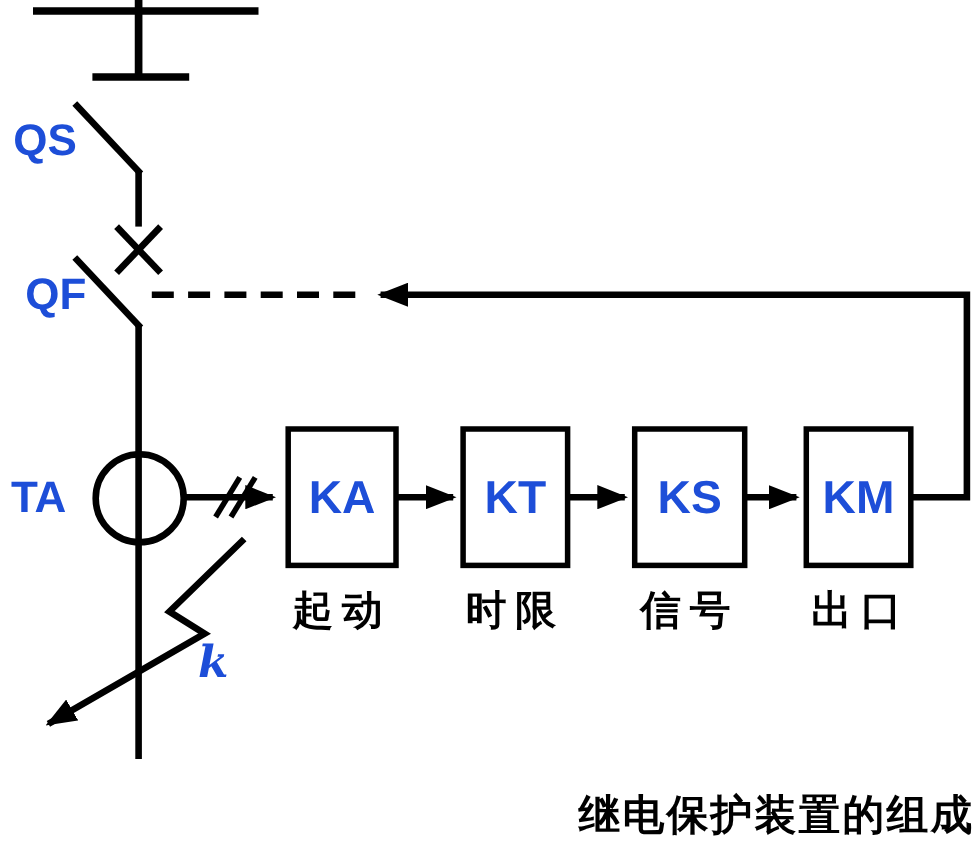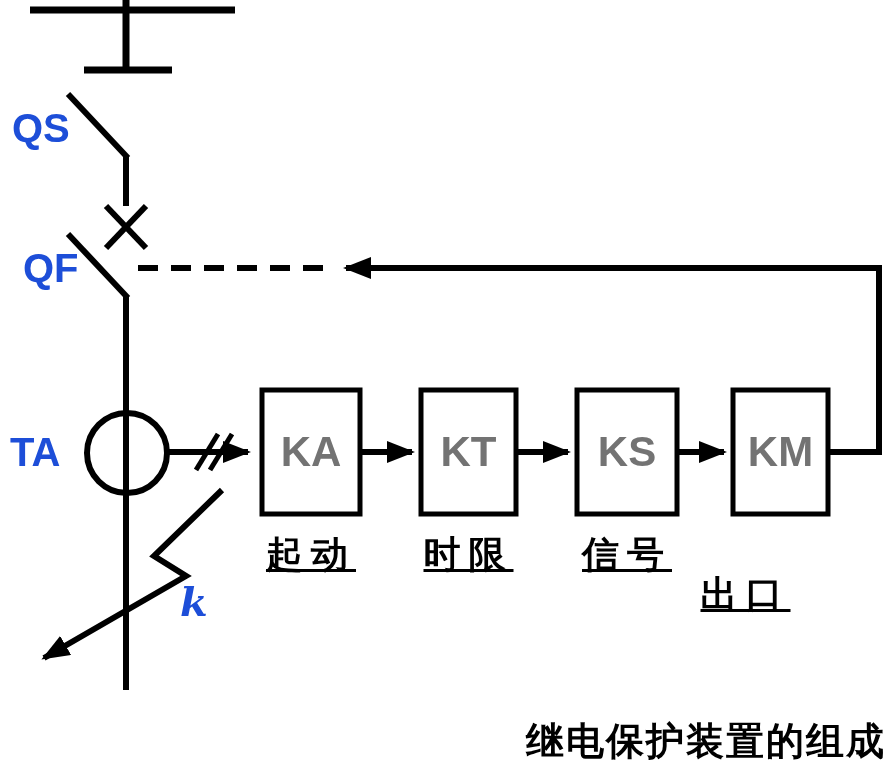--- a/index.html
+++ b/index.html
@@ -16,29 +16,28 @@
     position:absolute;
     font-weight:bold;
     color:#1d4ed8;
     white-space:nowrap;
     line-height:1;
   }
   .device-label{font-size:40px;}
   .block-label{
     position:absolute;
     display:flex;align-items:center;justify-content:center;
-    font-weight:bold;font-size:42px;color:#737373;
+    font-weight:bold;font-size:42px;color:#1d4ed8;
   }
   .block-caption{
     position:absolute;
     text-align:center;
     font-weight:bold;font-size:37px;color:#000;
     letter-spacing:8px;
     line-height:1;
-    text-decoration:underline;
   }
   .fault-label{
     font-family:"DejaVu Serif", serif;
     font-style:italic;
     font-weight:bold;
     font-size:40px;
   }
   .title{
     position:absolute;
     left:0;top:716px;width:100%;
@@ -125,17 +124,17 @@
   <div class="lbl fault-label" style="left:180px;top:582px;">k</div>
 
   <div class="block-label" style="left:262px;top:390px;width:98px;height:124px;">KA</div>
   <div class="block-label" style="left:421px;top:390px;width:95px;height:124px;">KT</div>
   <div class="block-label" style="left:577px;top:390px;width:100px;height:124px;text-align:right;">KS</div>
   <div class="block-label" style="left:733px;top:390px;width:95px;height:124px;">KM</div>
 
   <div class="block-caption" style="left:252px;top:536px;width:118px;">起动</div>
   <div class="block-caption" style="left:567px;top:536px;width:120px;">信号</div>
   <div class="block-caption" style="left:411px;top:536px;width:115px;">时限</div>
-  <div class="block-caption" style="left:688px;top:536px;width:115px;margin-top:40px;">出口</div>
+  <div class="block-caption" style="left:725px;top:536px;width:115px;">出口</div>
 
   <div class="title">继电保护装置的组成</div>
 
 </div>
 
 </body></html>

